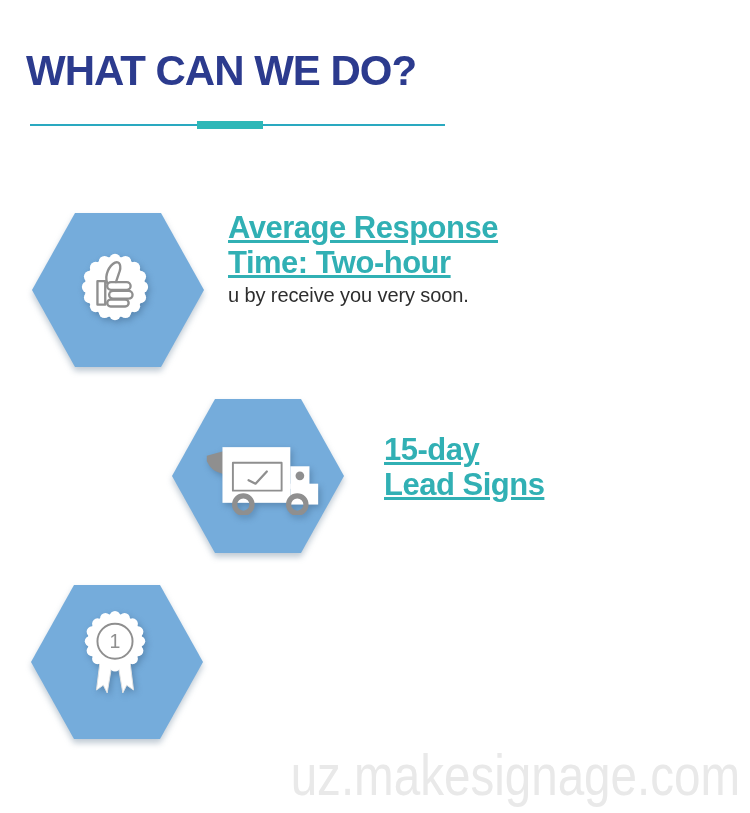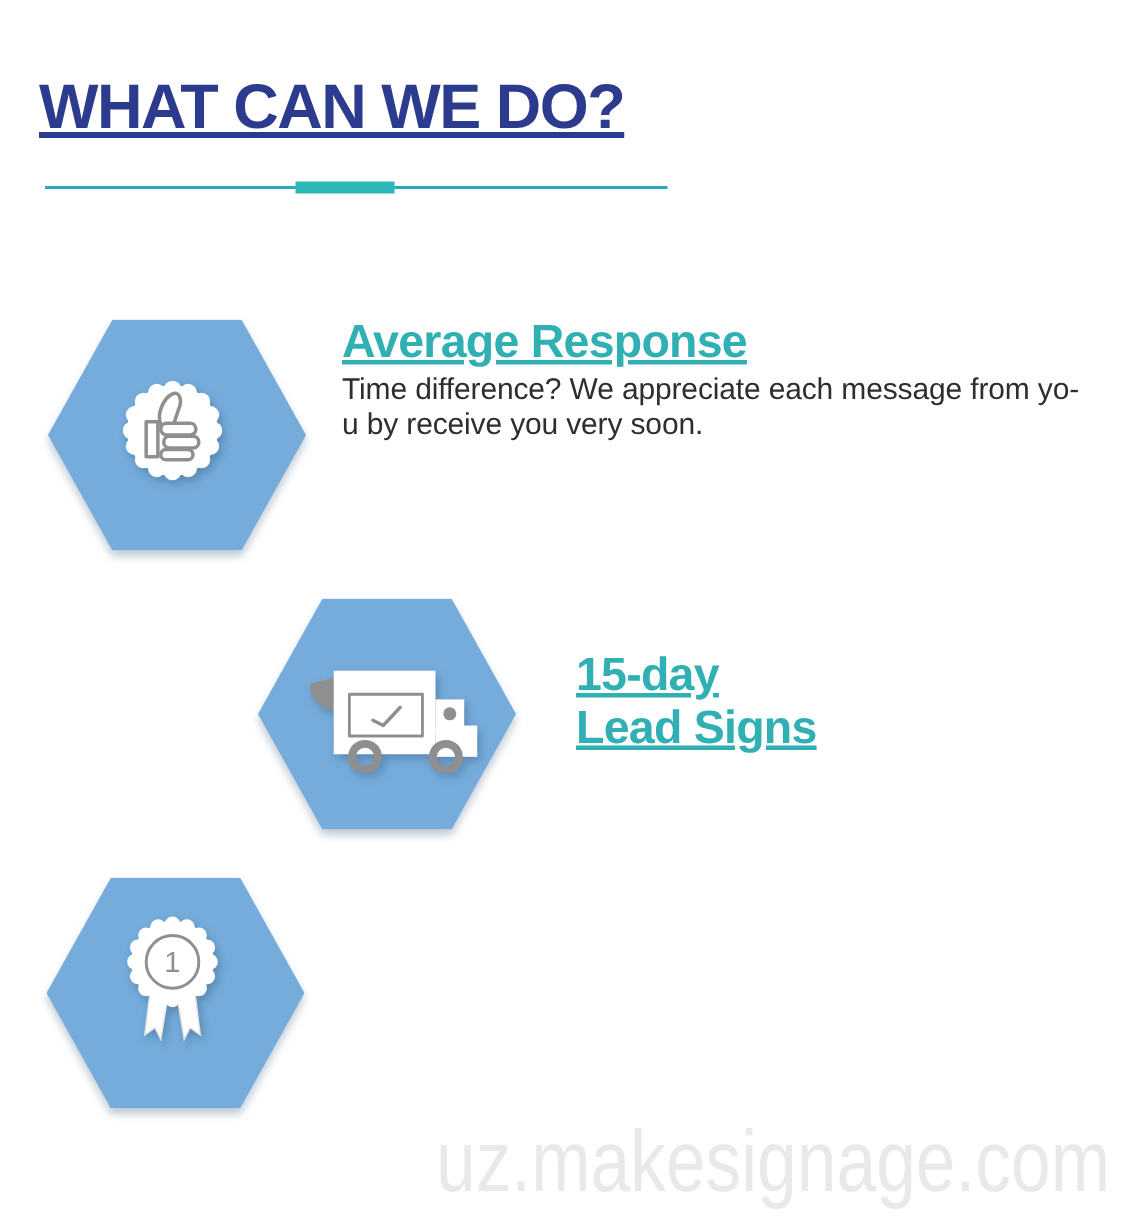--- a/index.html
+++ b/index.html
@@ -14,21 +14,21 @@
   }
   *{margin:0;padding:0;box-sizing:border-box;}
   html,body{background:#ffffff;}
   .canvas{
     position:relative;width:750px;height:813px;background:#ffffff;
     overflow:hidden;font-family:"Liberation Sans",sans-serif;
   }
   .title{
     position:absolute;left:26px;top:47px;
     font-size:42px;line-height:48px;font-weight:bold;
-    letter-spacing:-1px;color:var(--title-navy);white-space:nowrap;text-decoration:underline;
+    letter-spacing:-1px;color:var(--title-navy);white-space:nowrap;
   }
   .divider{
     position:absolute;left:30px;top:124px;width:415px;height:2px;
     background:var(--divider-line);
   }
   .divider-thick{
     position:absolute;left:167px;top:-3px;width:66px;height:8px;
     background:var(--divider-bar);
   }
   .hex-wrap{
@@ -101,23 +101,23 @@
           <rect x="-8" y="-5" width="24" height="8" rx="4"></rect>
           <rect x="-6" y="4" width="24" height="8" rx="4"></rect>
           <rect x="-8" y="13" width="22" height="7" rx="3.5"></rect>
         </g>
       </svg>
     </div>
   </div>
   <div class="text-block" style="left:228px;top:210px;">
     <div class="heading">
       <div>Average Response</div>
+      <div>Time: Two-hour</div>
     </div>
     <div class="body">
-      <div>Time difference? We appreciate each message from yo-</div>
       <div>u by receive you very soon.</div>
     </div>
   </div>
 
   <div class="hex-wrap" style="left:172px;top:399px;">
     <div class="hex"></div>
     <div class="hex-icon" style="transform:translate(1px,-5px);">
       <svg width="122" height="87" viewBox="0 0 140 100" aria-hidden="true">
         <path d="M 10 32 L 32 26 L 32 54 L 23 51 C 15 48 12 42 10 38 Z" fill="#8f8f8f"></path>
         <rect x="28" y="22" width="78" height="64" class="white-fill"></rect>

